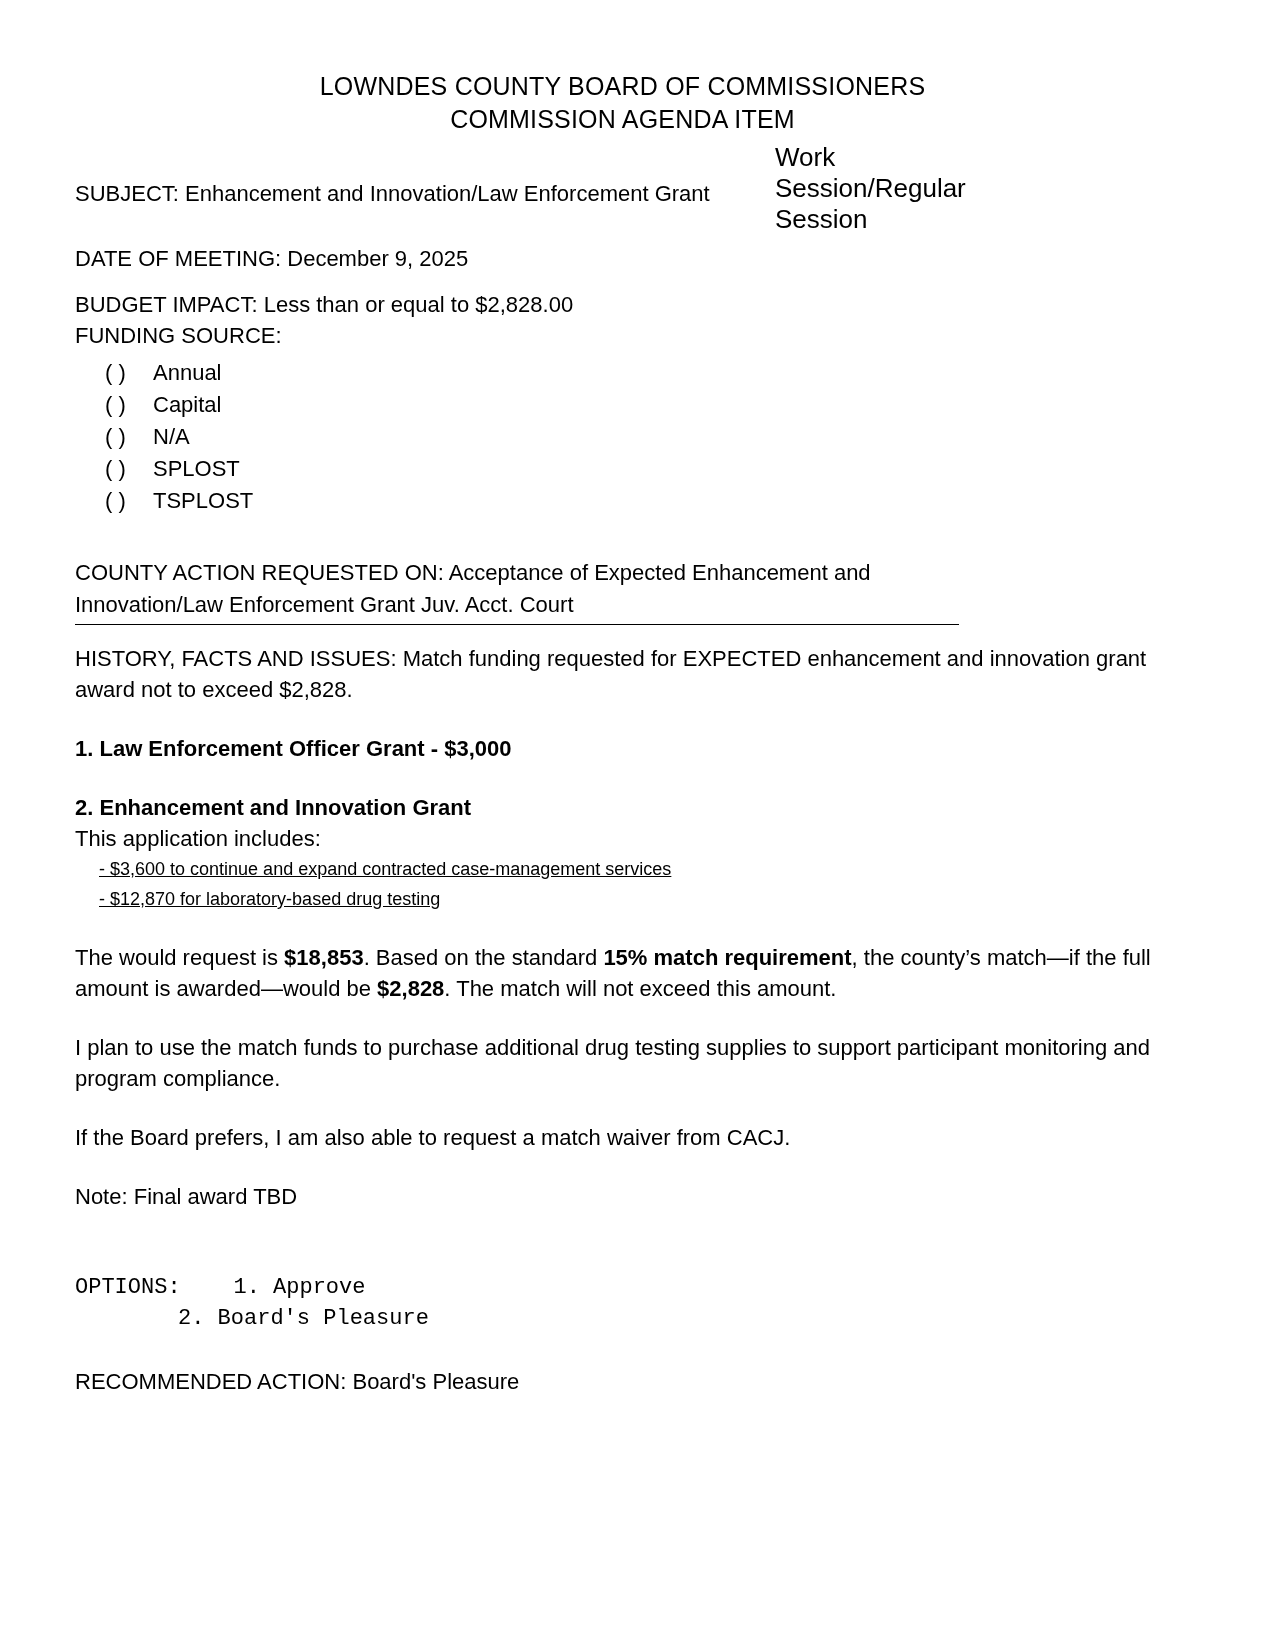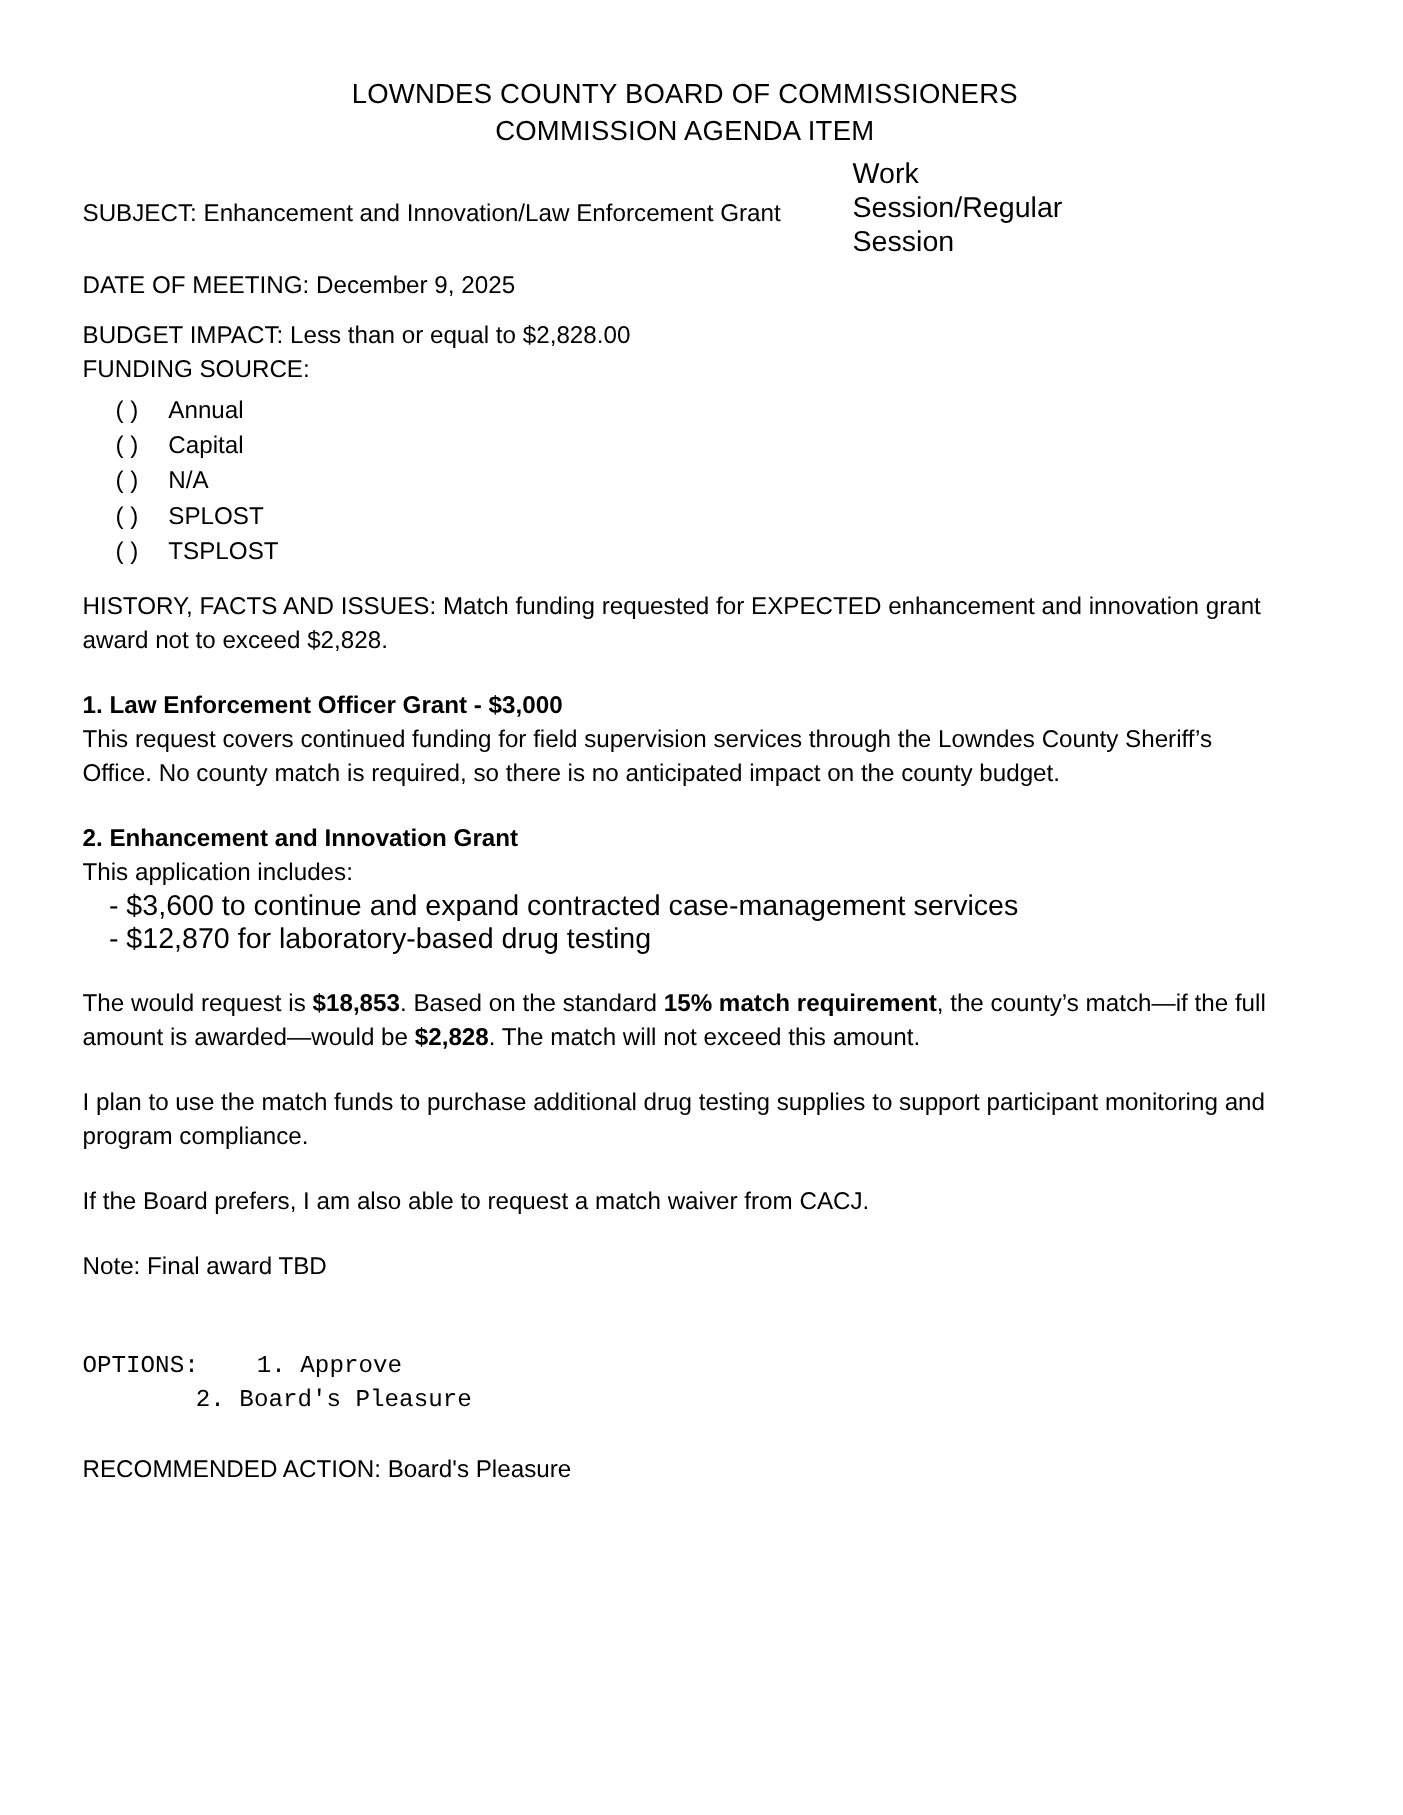--- a/index.html
+++ b/index.html
@@ -93,22 +93,23 @@
     font-size: 22px;
     line-height: 31px;
     margin: 0;
   }
   .bullet-list {
     list-style: none;
     margin: 0;
     padding: 0 0 0 24px;
   }
   .bullet-list li {
-    font-size: 26px;
+    font-size: 18px;
     line-height: 30px;
+    text-decoration: underline;
   }
   .options-block {
     margin-top: 60px;
     font-size: 22px;
     line-height: 31px;
     font-family: Liberation Mono, monospace;
   }
   .options-indent {
     padding-left: 103px;
   }
@@ -161,29 +162,33 @@
     <li>
       <span class="paren">(  )</span>
       <span>SPLOST</span>
     </li>
     <li>
       <span class="paren">(  )</span>
       <span>TSPLOST</span>
     </li>
   </ul>
 
+  <div class="action-block">
+    <div>COUNTY ACTION REQUESTED ON: Acceptance of Expected Enhancement and</div>
+    <div>Innovation/Law Enforcement Grant Juv. Acct. Court</div>
+    <hr class="rule">
+  </div>
 
   <div class="after-rule">
     <p class="para">HISTORY, FACTS AND ISSUES: Match funding requested for EXPECTED enhancement and innovation grant award not to exceed $2,828.</p>
   </div>
 
   <div class="gap"></div>
 
   <p class="heading-bold">1. Law Enforcement Officer Grant - $3,000</p>
-  <p class="para">This request covers continued funding for field supervision services through the Lowndes County Sheriff’s Office. No county match is required, so there is no anticipated impact on the county budget.</p>
 
   <div class="gap"></div>
 
   <p class="heading-bold">2. Enhancement and Innovation Grant</p>
   <p class="para">This application includes:</p>
   <ul class="bullet-list">
     <li>- $3,600 to continue and expand contracted case-management services</li>
     <li>- $12,870 for laboratory-based drug testing</li>
   </ul>
 

